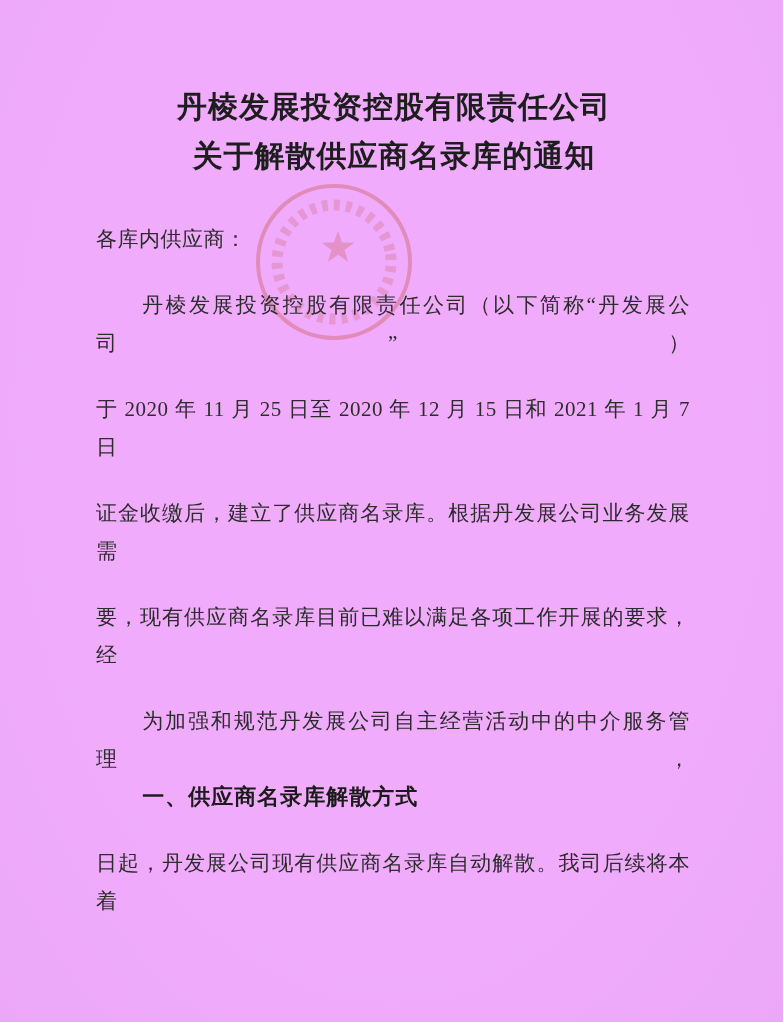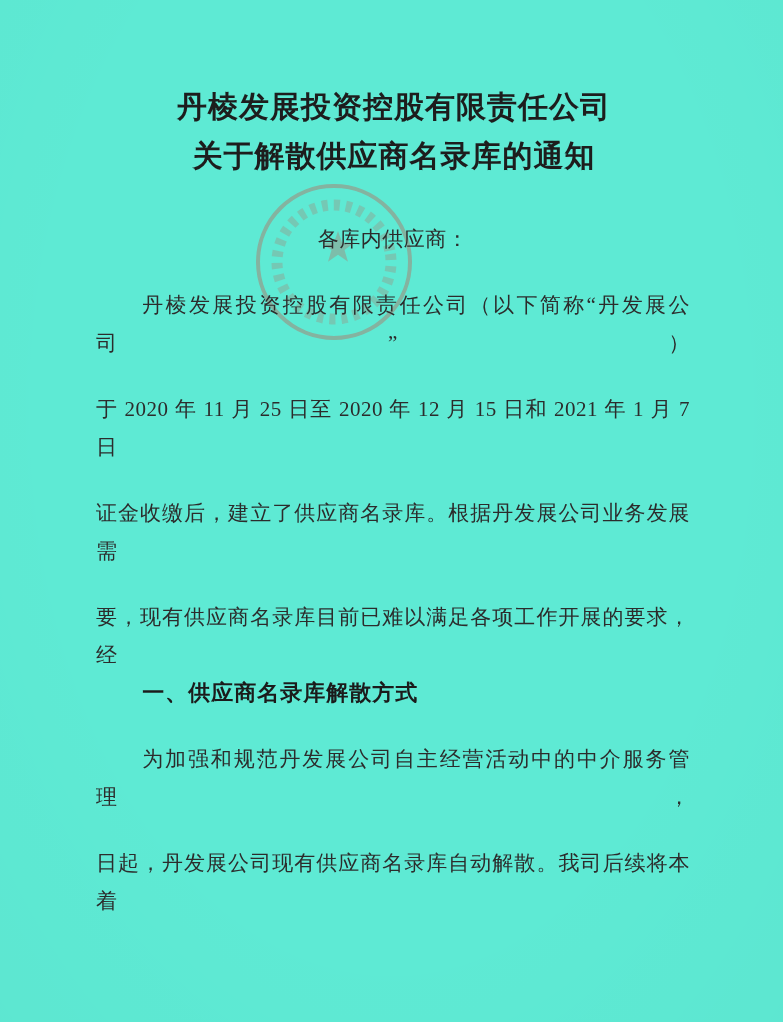--- a/index.html
+++ b/index.html
@@ -4,21 +4,21 @@
 <style>
   html, body {
     margin: 0;
     padding: 0;
     background: #fbfbfa;
   }
   .page {
     position: relative;
     width: 783px;
     height: 1022px;
-    background: #5eead4;
+    background: #f0abfc;
     overflow: hidden;
     font-family: "Liberation Serif", serif;
   }
   
   .page::after {
     content: "";
     position: absolute;
     inset: 0;
     pointer-events: none;
     background:
@@ -64,21 +64,21 @@
   .ln.heading {
     font-family: "Liberation Sans", sans-serif;
     font-weight: bold;
     font-size: 22px;
     color: #1b1b1b;
     text-indent: 2.1em;
     text-align: left;
     letter-spacing: 1px;
   }
   .ln.plain {
-    text-align: center;
+    text-align: left;
   }
 
   
   .seal {
     position: absolute;
     left: 254px;
     top: 182px;
     width: 160px;
     height: 160px;
     z-index: 1;
@@ -106,20 +106,20 @@
   </div>
 
   <div class="body-block">
     <div class="ln plain">各库内供应商：</div>
 
     <div class="ln fill indent">丹棱发展投资控股有限责任公司（以下简称“丹发展公司”）</div>
     <div class="ln fill">于 2020 年 11 月 25 日至 2020 年 12 月 15 日和 2021 年 1 月 7 日</div>
     <div class="ln fill">证金收缴后，建立了供应商名录库。根据丹发展公司业务发展需</div>
     <div class="ln fill">要，现有供应商名录库目前已难以满足各项工作开展的要求，经</div>
 
+    <div class="ln fill indent">为加强和规范丹发展公司自主经营活动中的中介服务管理，</div>
+
     <div class="ln heading">一、供应商名录库解散方式</div>
-
-    <div class="ln fill indent">为加强和规范丹发展公司自主经营活动中的中介服务管理，</div>
     <div class="ln fill">日起，丹发展公司现有供应商名录库自动解散。我司后续将本着</div>
 
   </div>
 
 </div>
 
 </body></html>

